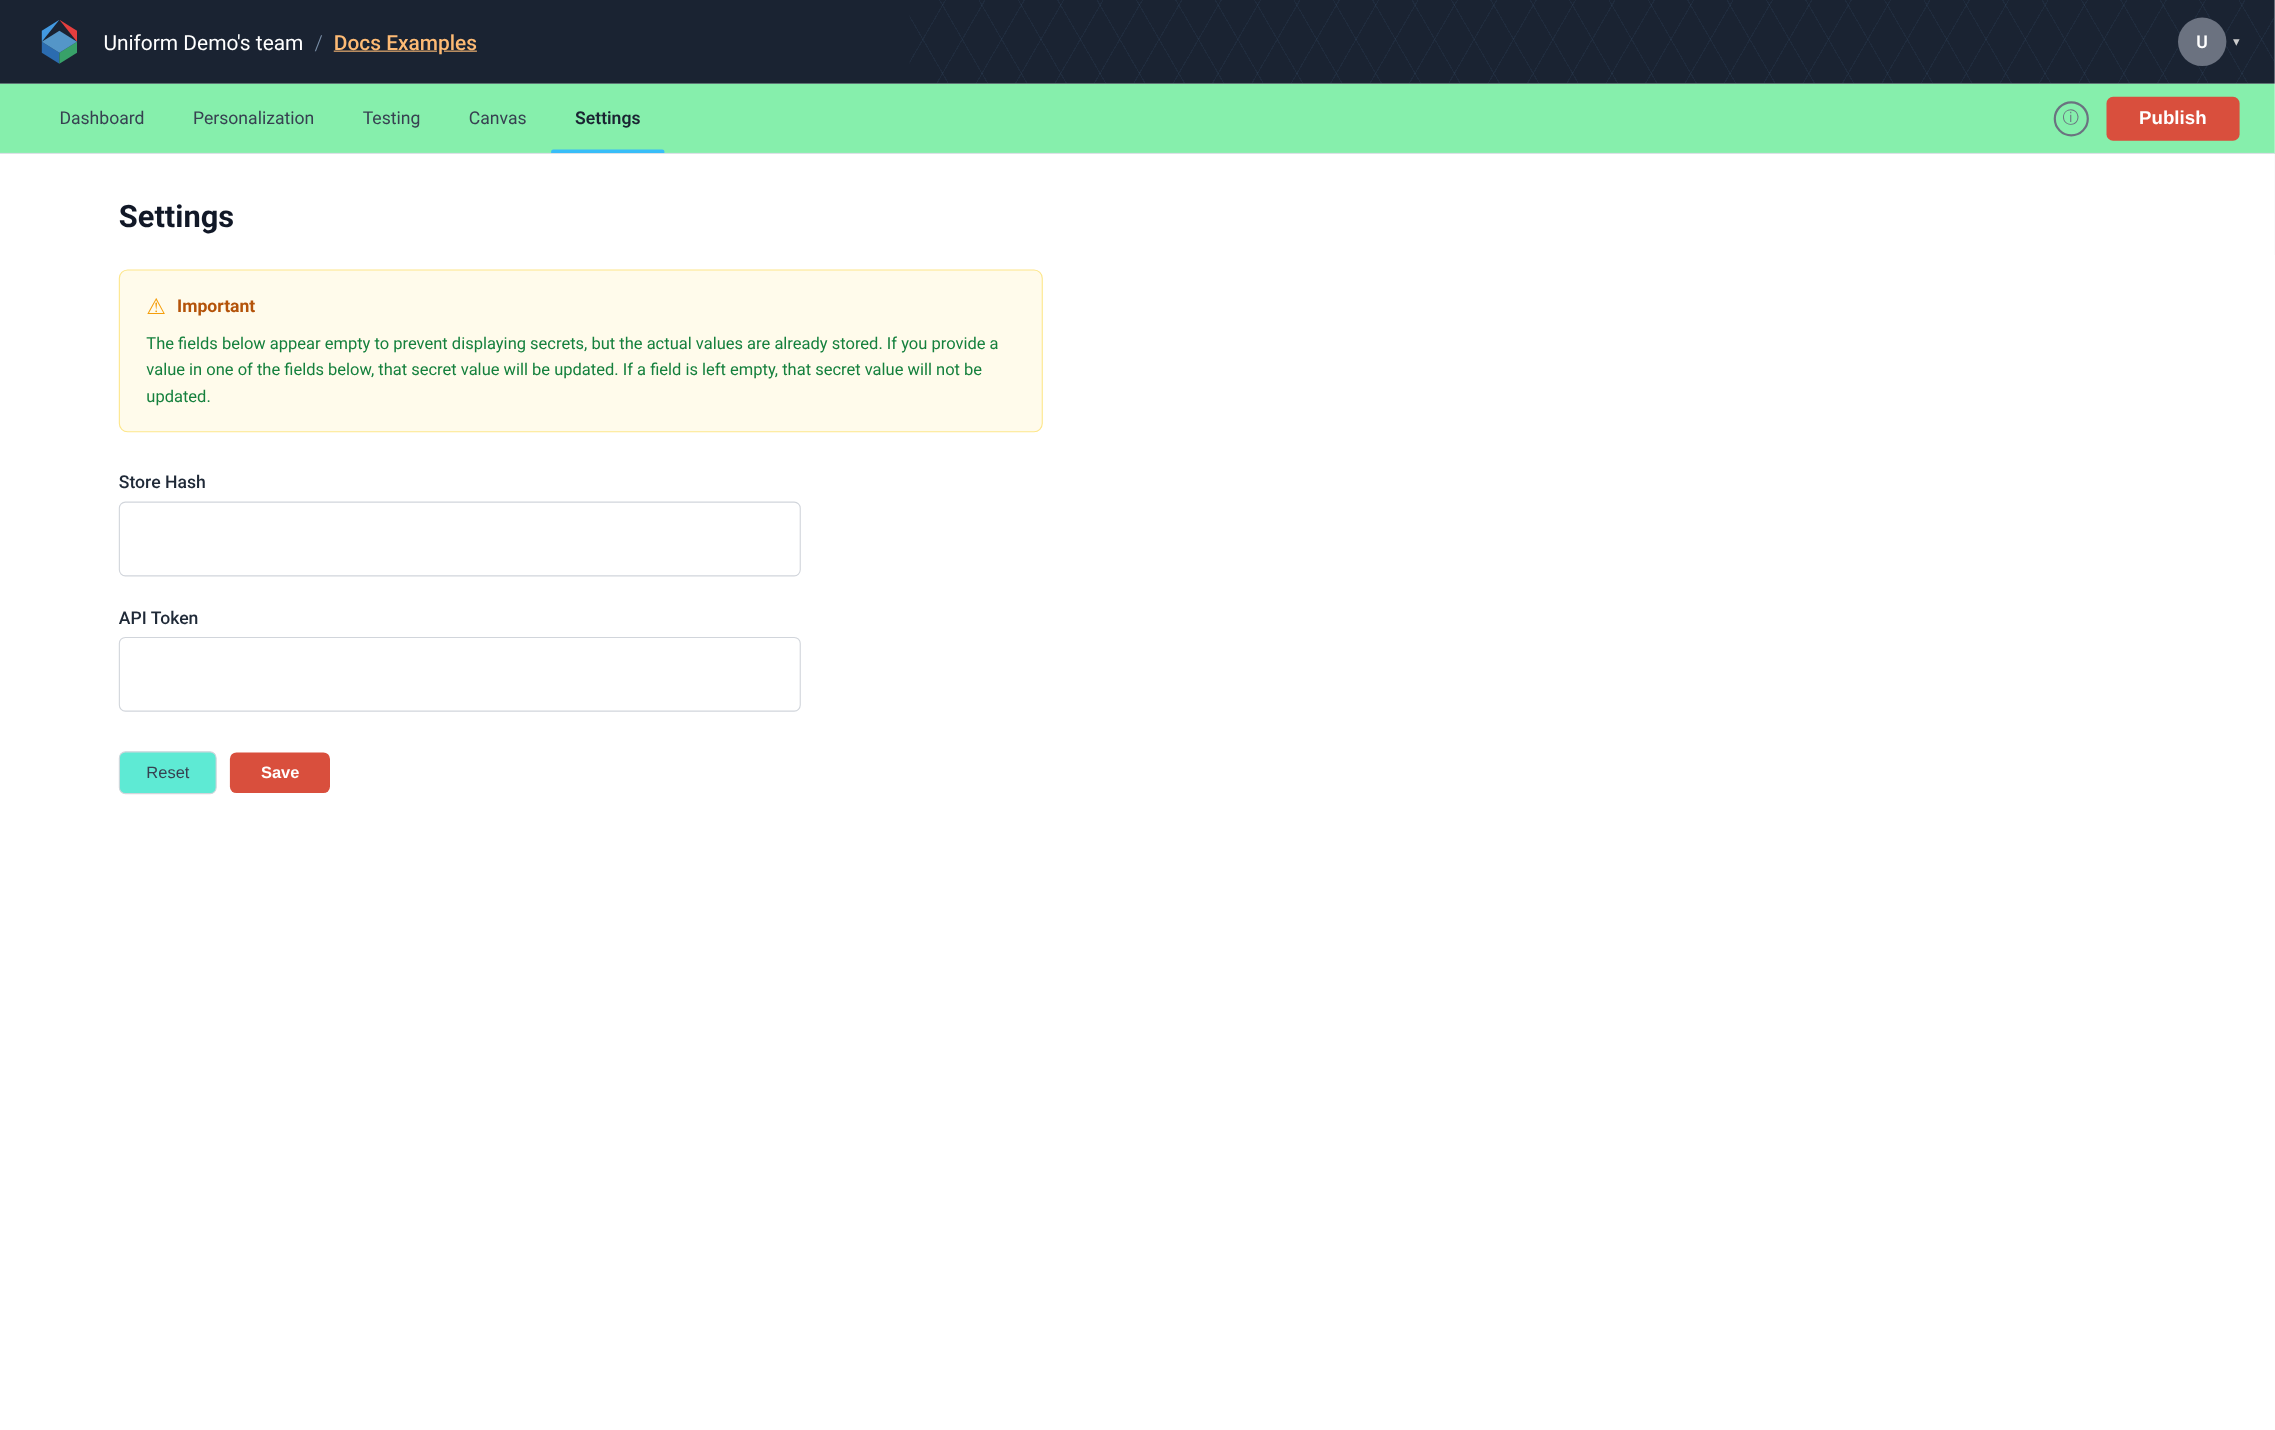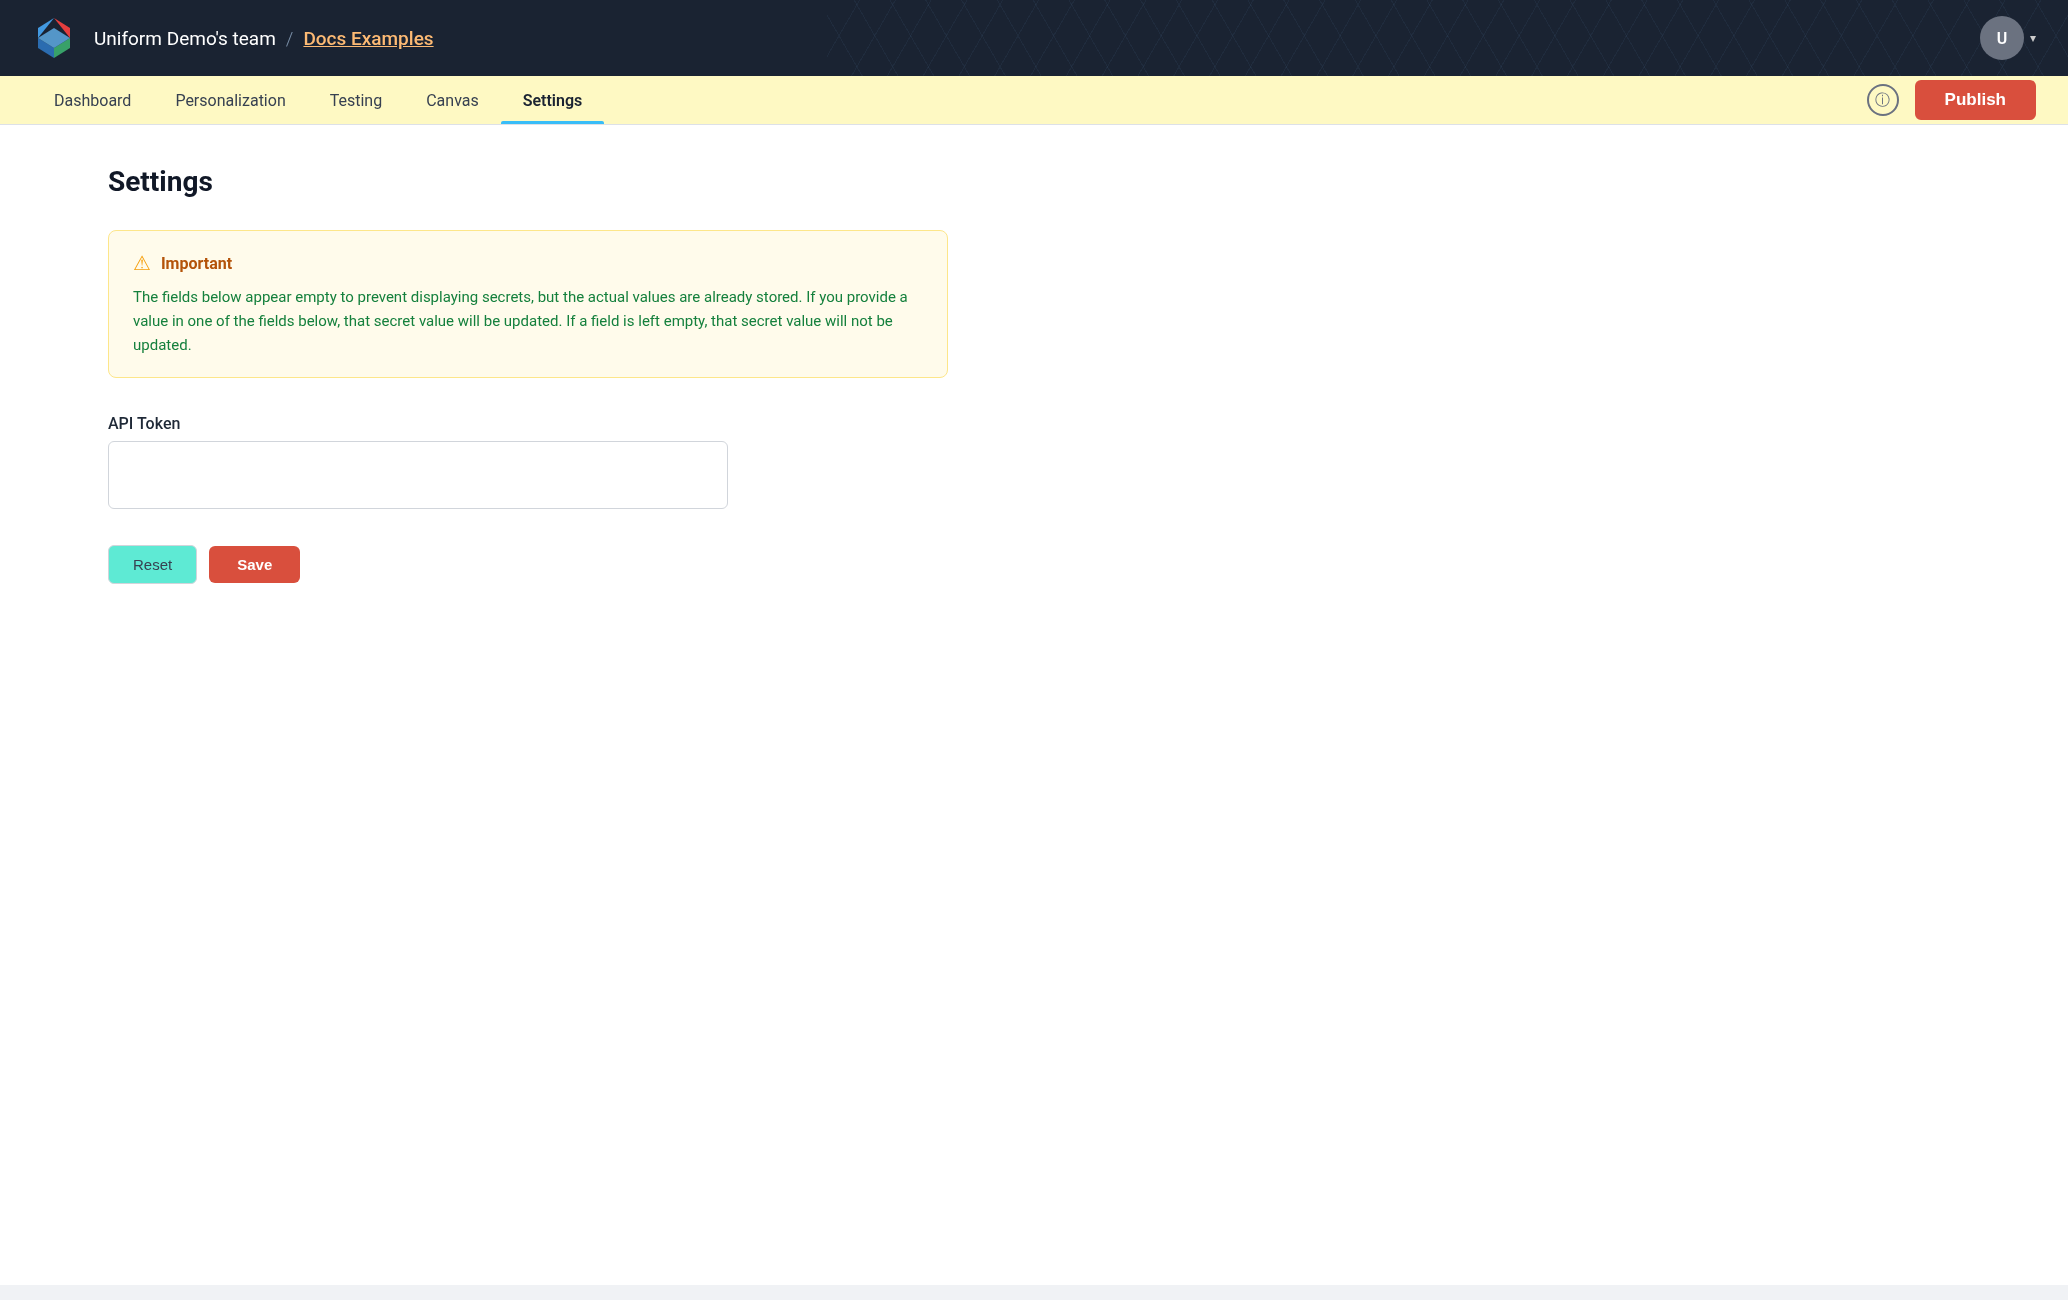--- a/index.html
+++ b/index.html
@@ -65,23 +65,23 @@
     }
     .avatar-caret {
       color: #ccc;
       margin-left: 6px;
       font-size: 12px;
       z-index: 1;
     }
 
     
     .nav-bar {
-      background: #fef9c3;
+      background: #86efac;
       border-bottom: 1px solid #dde1e7;
-      height: 49px;
+      height: 64px;
       display: flex;
       align-items: center;
       padding: 0 32px;
     }
     .nav-tabs {
       display: flex;
       align-items: center;
       gap: 0;
       height: 100%;
       flex: 1;
@@ -317,20 +317,24 @@
     <h1 class="settings-title">Settings</h1>
 
     <div class="alert-box">
       <div class="alert-header">
         <span class="alert-icon">⚠</span>
         <span class="alert-title">Important</span>
       </div>
       <p class="alert-body">The fields below appear empty to prevent displaying secrets, but the actual values are already stored. If you provide a value in one of the fields below, that secret value will be updated. If a field is left empty, that secret value will not be updated.</p>
     </div>
 
+    <div class="field-group">
+      <label class="field-label">Store Hash</label>
+      <input class="field-input" type="text" style="">
+    </div>
 
     <div class="field-group">
       <label class="field-label">API Token</label>
       <input class="field-input" type="text" style="">
     </div>
 
     <div class="button-row">
       <button class="reset-btn">Reset</button>
       <button class="save-btn">Save</button>
     </div>

